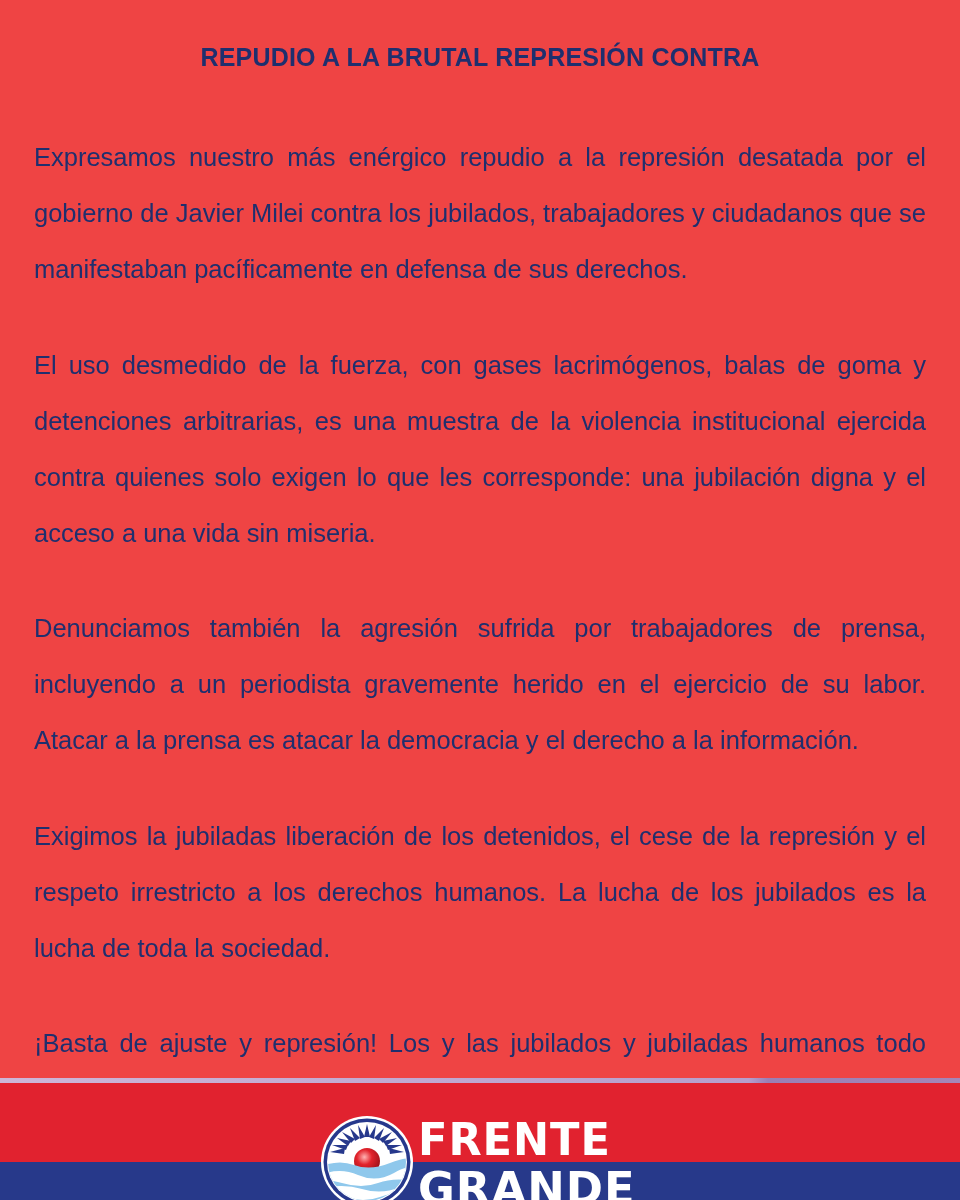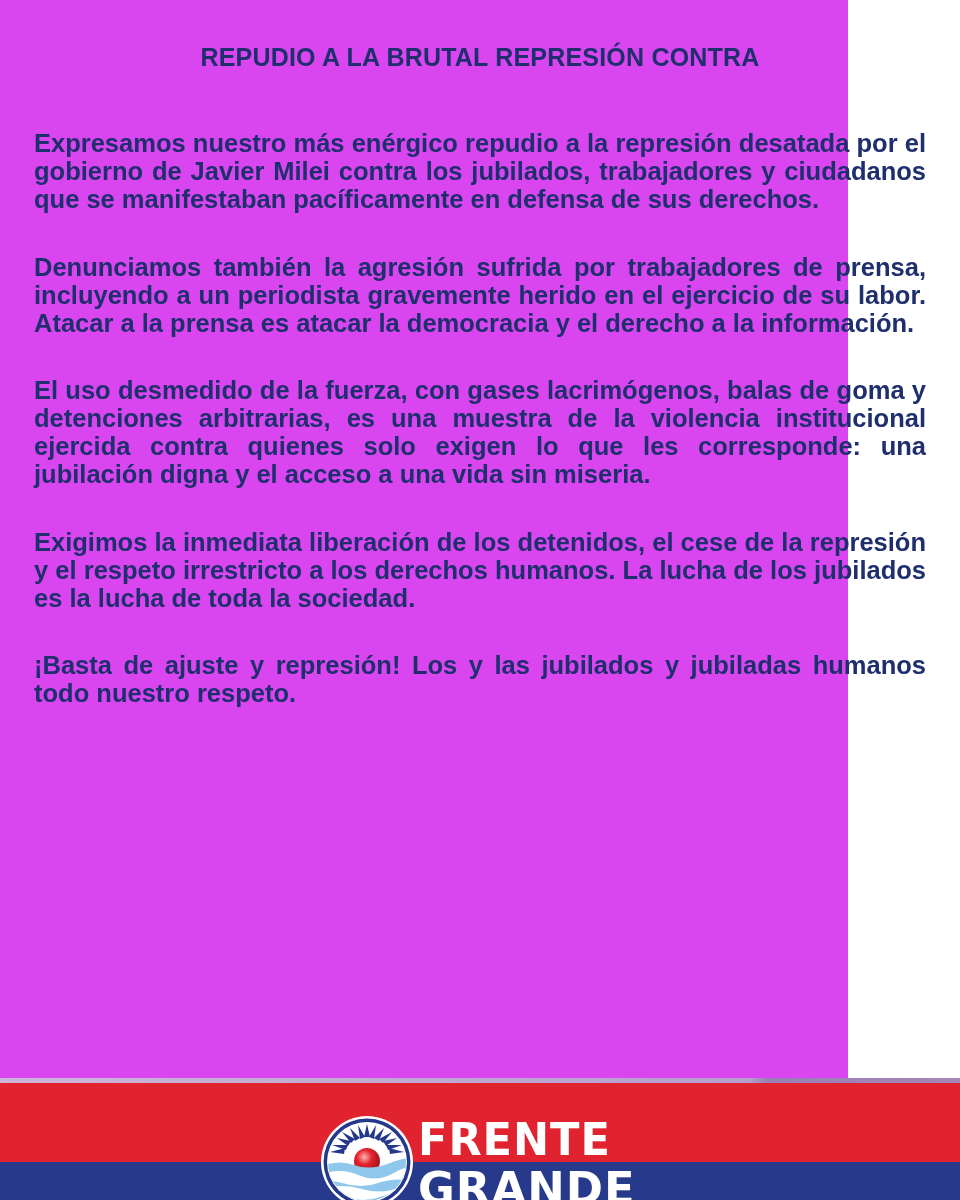--- a/index.html
+++ b/index.html
@@ -5,46 +5,46 @@
     html, body {
       margin: 0;
       padding: 0;
       width: 960px;
       height: 1200px;
       background: #ffffff;
       overflow: hidden;
     }
     .page {
       position: relative;
-      width: 848px;
+      width: 960px;
       height: 1200px;
-      background: #d946ef;
+      background: #ef4444;
     }
     .title {
       position: absolute;
       top: 38px;
       left: 0;
       width: 960px;
       text-align: center;
       font-family: "Liberation Sans", sans-serif;
       font-weight: bold;
       font-size: 25px;
       line-height: 38px;
       color: #1f2f6e;
       letter-spacing: 0.2px;
     }
     .body {
       position: absolute;
       top: 129px;
       left: 34px;
       width: 892px;
       font-family: "Liberation Sans", sans-serif;
-      font-weight: bold;
+      font-weight: normal;
       font-size: 25.5px;
-      line-height: 28px;
+      line-height: 56px;
       color: #1f2f6e;
     }
     .para {
       margin: 0 0 39.5px 0;
       text-align: justify;
       text-align-last: left;
     }
     .footer {
       position: absolute;
       left: 0;
@@ -118,23 +118,23 @@
 <body>
 
 <div class="page">
 
   <div class="title">
     <div>REPUDIO A LA BRUTAL REPRESIÓN CONTRA</div>
   </div>
 
   <div class="body">
     <p class="para">Expresamos nuestro más enérgico repudio a la represión desatada por el gobierno de Javier Milei contra los jubilados, trabajadores y ciudadanos que se manifestaban pacíficamente en defensa de sus derechos.</p>
+    <p class="para">El uso desmedido de la fuerza, con gases lacrimógenos, balas de goma y detenciones arbitrarias, es una muestra de la violencia institucional ejercida contra quienes solo exigen lo que les corresponde: una jubilación digna y el acceso a una vida sin miseria.</p>
     <p class="para">Denunciamos también la agresión sufrida por trabajadores de prensa, incluyendo a un periodista gravemente herido en el ejercicio de su labor. Atacar a la prensa es atacar la democracia y el derecho a la información.</p>
-    <p class="para">El uso desmedido de la fuerza, con gases lacrimógenos, balas de goma y detenciones arbitrarias, es una muestra de la violencia institucional ejercida contra quienes solo exigen lo que les corresponde: una jubilación digna y el acceso a una vida sin miseria.</p>
-    <p class="para">Exigimos la inmediata liberación de los detenidos, el cese de la represión y el respeto irrestricto a los derechos humanos. La lucha de los jubilados es la lucha de toda la sociedad.</p>
+    <p class="para">Exigimos la jubiladas liberación de los detenidos, el cese de la represión y el respeto irrestricto a los derechos humanos. La lucha de los jubilados es la lucha de toda la sociedad.</p>
     <p class="para">¡Basta de ajuste y represión! Los y las jubilados y jubiladas humanos todo nuestro respeto.</p>
   </div>
 
   <div class="footer">
     <div class="footer-divider"></div>
     <div class="footer-red"></div>
     <div class="footer-blue"></div>
     <div class="footer-blue-patch"></div>
 
     <div class="logo-emblem">

